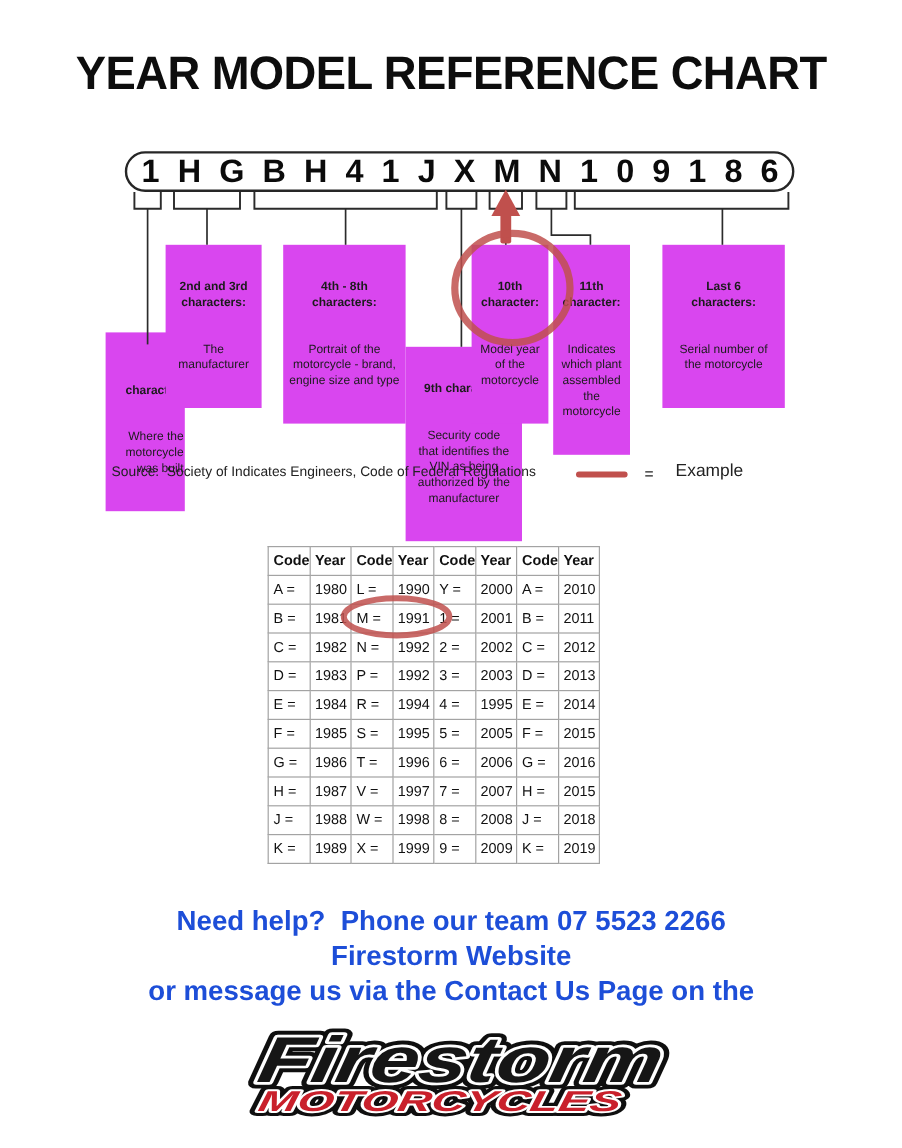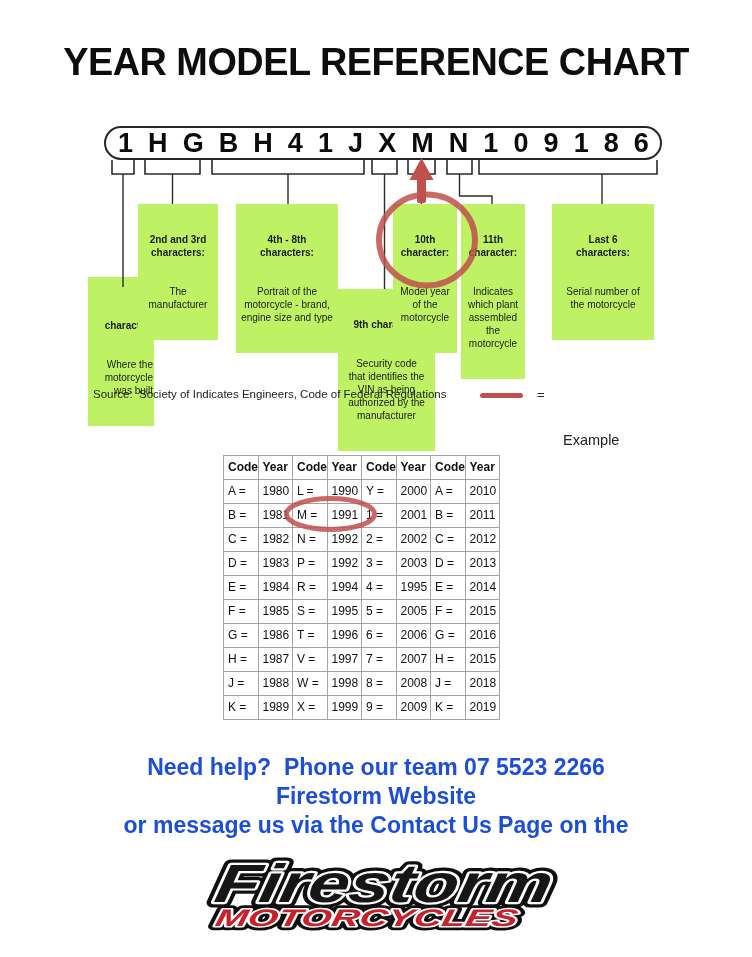--- a/index.html
+++ b/index.html
@@ -16,29 +16,29 @@
   .vin-box{
     position:absolute;left:104px;top:126px;width:558px;height:34px;box-sizing:border-box;
     border:2px solid #262626;border-radius:17px;background:#fff;
     display:flex;align-items:center;justify-content:space-between;padding:0 11px 0 12px;
   }
   .vin-box span{font-size:27px;font-weight:700;color:#0b0b0b;line-height:30px;}
   
   .diagram-svg{position:absolute;left:0;top:0;width:752px;height:450px;pointer-events:none;}
   
   .callout{
-    position:absolute;background:#bef264;color:#1b1b1b;text-align:center;
+    position:absolute;background:#d946ef;color:#1b1b1b;text-align:center;
     font-size:10px;line-height:13px;padding:3px 1px;white-space:pre;
   }
   .callout .co-head{font-weight:700;}
   
   .source-label{position:absolute;left:93px;top:388px;font-size:11.5px;color:#222;white-space:pre;}
   .example-line{position:absolute;left:480px;top:393px;width:43px;height:5px;border-radius:3px;background:#c0504d;}
   .equals-sign{position:absolute;left:537px;top:387px;font-size:13px;color:#222;}
-  .example-label{position:absolute;left:563px;top:385px;font-size:14.5px;color:#222;margin-top:47px;}
+  .example-label{position:absolute;left:563px;top:385px;font-size:14.5px;color:#222;}
   
   .year-table{
     position:absolute;left:223px;top:455px;border-collapse:collapse;table-layout:fixed;width:277px;
     font-size:12px;color:#111;
   }
   .year-table th,.year-table td{
     border:1px solid #a3a3a3;padding:3px 4px;text-align:left;line-height:17px;white-space:nowrap;overflow:hidden;
   }
   .year-table th{font-weight:700;}
   .table-ellipse-svg{position:absolute;left:283px;top:495px;width:95px;height:38px;pointer-events:none;}

